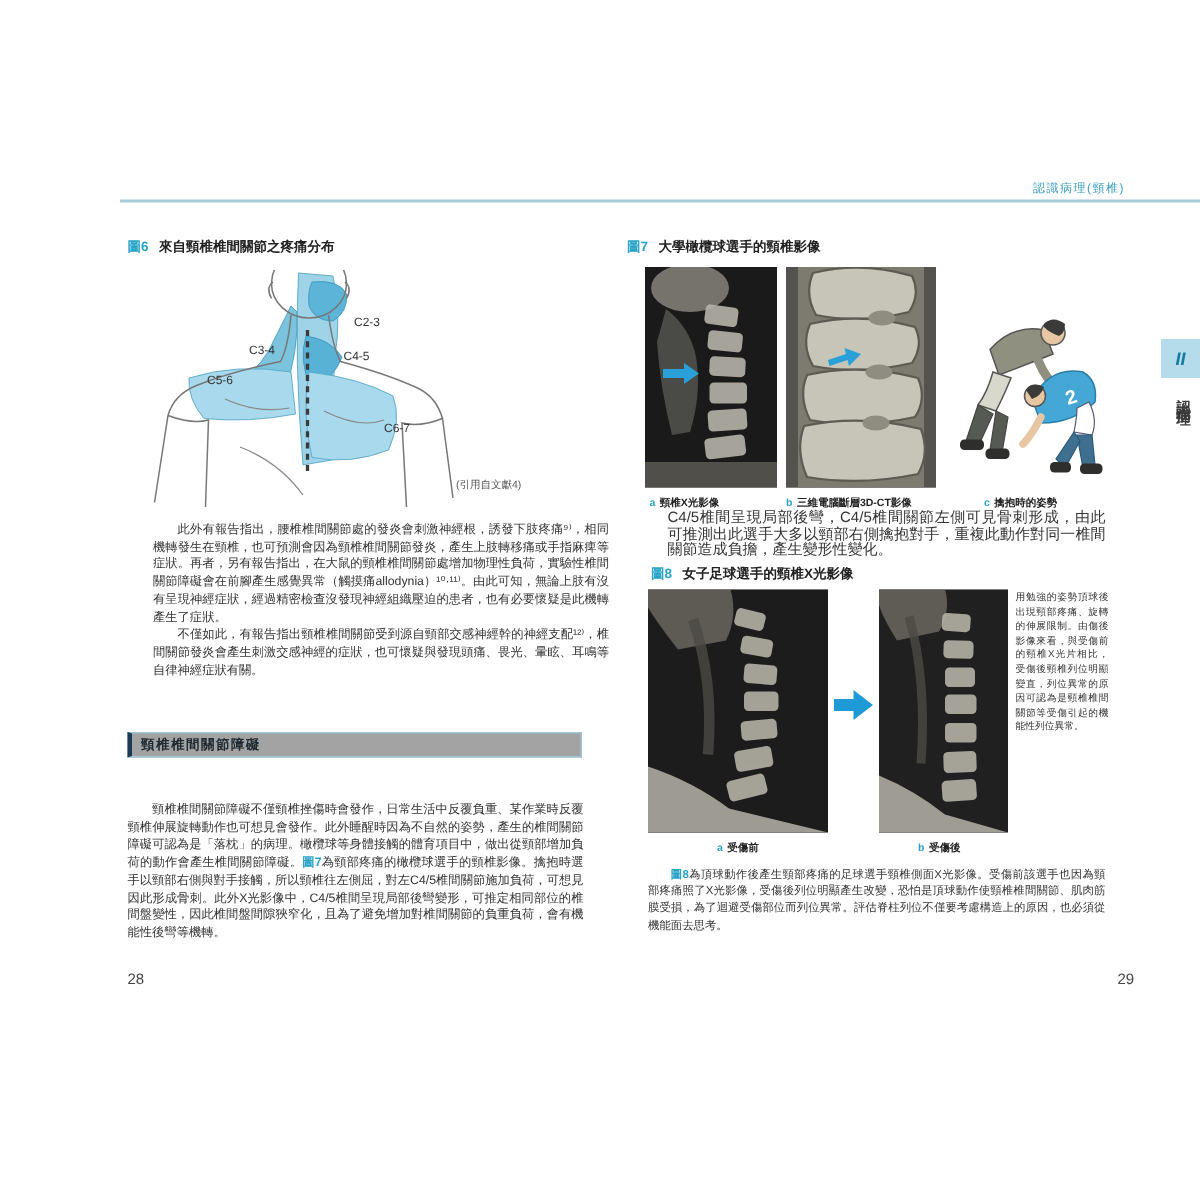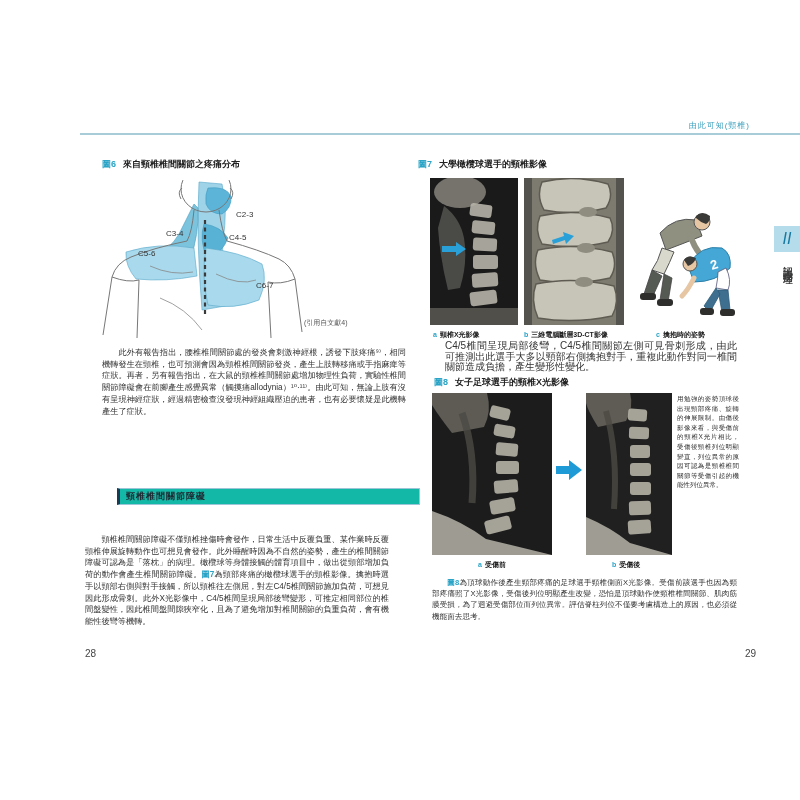--- a/index.html
+++ b/index.html
@@ -5,58 +5,58 @@
   * { margin:0; padding:0; box-sizing:border-box; }
   html,body { width:800px; height:800px; background:#ffffff; font-family:"Liberation Sans","DejaVu Sans",sans-serif; color:#2b2b2b; overflow:hidden; }
   .abs { position:absolute; }
 
   
   .header-rule { left:80px; top:133px; width:720px; height:2px; background:#a9cdd8; }
   .header-title { right:50px; top:120px; font-size:8px; color:#3aa0bd; letter-spacing:1px; }
 
   
   .tab-box { left:774px; top:226px; width:26px; height:26px; background:#b5dcea; display:flex; align-items:center; justify-content:center; }
-  .tab-box .numeral { font-size:16px; font-weight:normal; color:#1679a0; font-style:italic; }
+  .tab-box .numeral { font-size:12px; font-weight:bold; color:#1679a0; font-style:italic; }
   .tab-label { left:781px; top:258px; writing-mode:vertical-rl; font-size:9.5px; color:#3a3a3a; letter-spacing:3px; font-weight:bold; }
 
   
   .fig-head { font-size:9px; font-weight:bold; color:#222; }
   .fig-badge { color:#29a3c6; font-weight:bold; margin-right:7px; }
 
   
   .bodytext { font-size:8.2px; line-height:11.7px; text-align:justify; color:#333; }
   .bodytext p { text-indent:2em; }
   .figref { color:#29a3c6; font-weight:bold; }
 
-  .section-box { left:85px; top:488px; width:303px; height:17px; background:#14b8a6; border:1px solid #9cc6d8; border-left:3px solid #1c3a52; display:flex; align-items:center;margin-left:32px; }
+  .section-box { left:85px; top:488px; width:303px; height:17px; background:#a3a3a3; border:1px solid #9cc6d8; border-left:3px solid #1c3a52; display:flex; align-items:center; }
   .section-box span { font-size:9px; font-weight:bold; color:#1e2a33; padding-left:6px; letter-spacing:1px; }
 
   .pagenum { font-size:10px; color:#444; }
 
   
   .cap { font-size:7px; font-weight:bold; color:#222; }
   .cap .letter { color:#29a3c6; margin-right:3px; font-weight:bold; }
   .smalldesc { font-size:10px; line-height:10.5px; text-align:justify; color:#333; }
   .sidenote { font-size:6.5px; line-height:9.6px; text-align:justify; color:#333; }
 
   .xray-frame { background:#161616; overflow:hidden; }
   svg { display:block; }
 </style>
 </head>
 <body>
 
-<div class="abs header-title">由此可知(頸椎)</div>
+<div class="abs header-title">認識病理(頸椎)</div>
 <div class="abs header-rule"></div>
 
 <div class="abs tab-box">
   <span class="numeral">II</span>
 </div>
 <div class="abs tab-label">認識病理</div>
 
-<div class="abs fig-head" style="left:102px; top:158px;">
+<div class="abs fig-head" style="left:85px; top:158px;">
   <span class="fig-badge">圖6</span><span>來自頸椎椎間關節之疼痛分布</span>
 </div>
 
 <div class="abs" style="left:98px; top:180px; width:292px; height:160px;">
   <svg width="292" height="160" viewBox="0 0 292 160">
 
     <path d="M101,2 L124,4 Q130,30 125,60 Q123,98 127,126 L104,130 Q98,60 101,2 Z" fill="#9ed3e8" stroke="#58a8c9" stroke-width="0.6"></path>
     <path d="M110,8 Q128,6 133,16 Q134,28 124,34 Q112,34 108,24 Q107,14 110,8 Z" fill="#5cb5d9" stroke="#3f98bd" stroke-width="0.6"></path>
     <path d="M96,24 Q88,40 81,54 Q72,70 52,78 L92,80 Q101,55 100,28 Z" fill="#7cc4de" stroke="#4a9cc0" stroke-width="0.6"></path>
     <path d="M106,44 Q122,46 130,58 Q124,74 109,78 Q101,60 106,44 Z" fill="#58b2d6" stroke="#3f98bd" stroke-width="0.6"></path>
@@ -79,20 +79,21 @@
     <text x="68" y="56" font-size="8" fill="#333">C3-4</text>
     <text x="131" y="60" font-size="8" fill="#333">C4-5</text>
     <text x="40" y="76" font-size="8" fill="#333">C5-6</text>
     <text x="158" y="108" font-size="8" fill="#333">C6-7</text>
     <text x="206" y="145" font-size="7" fill="#555">(引用自文獻4)</text>
   </svg>
 </div>
 
 <div class="abs bodytext" style="left:102px; top:347px; width:304px;">
   <p>此外有報告指出，腰椎椎間關節處的發炎會刺激神經根，誘發下肢疼痛⁹⁾，相同機轉發生在頸椎，也可預測會因為頸椎椎間關節發炎，產生上肢轉移痛或手指麻痺等症狀。再者，另有報告指出，在大鼠的頸椎椎間關節處增加物理性負荷，實驗性椎間關節障礙會在前腳產生感覺異常（觸摸痛allodynia）¹⁰·¹¹⁾。由此可知，無論上肢有沒有呈現神經症狀，經過精密檢查沒發現神經組織壓迫的患者，也有必要懷疑是此機轉產生了症狀。</p>
+  <p>不僅如此，有報告指出頸椎椎間關節受到源自頸部交感神經幹的神經支配¹²⁾，椎間關節發炎會產生刺激交感神經的症狀，也可懷疑與發現頭痛、畏光、暈眩、耳鳴等自律神經症狀有關。</p>
 </div>
 
 <div class="abs section-box">
   <span>頸椎椎間關節障礙</span>
 </div>
 
 <div class="abs bodytext" style="left:85px; top:534px; width:304px;">
   <p><span>頸椎椎間關節障礙不僅頸椎挫傷時會發作，日常生活中反覆負重、某作業時反覆頸椎伸展旋轉動作也可想見會發作。此外睡醒時因為不自然的姿勢，產生的椎間關節障礙可認為是「落枕」的病理。橄欖球等身體接觸的體育項目中，做出從頸部增加負荷的動作會產生椎間關節障礙。</span><span class="figref">圖7</span><span>為頸部疼痛的橄欖球選手的頸椎影像。擒抱時選手以頸部右側與對手接觸，所以頸椎往左側屈，對左C4/5椎間關節施加負荷，可想見因此形成骨刺。此外X光影像中，C4/5椎間呈現局部後彎變形，可推定相同部位的椎間盤變性，因此椎間盤間隙狹窄化，且為了避免增加對椎間關節的負重負荷，會有機能性後彎等機轉。</span></p>
 </div>
 

